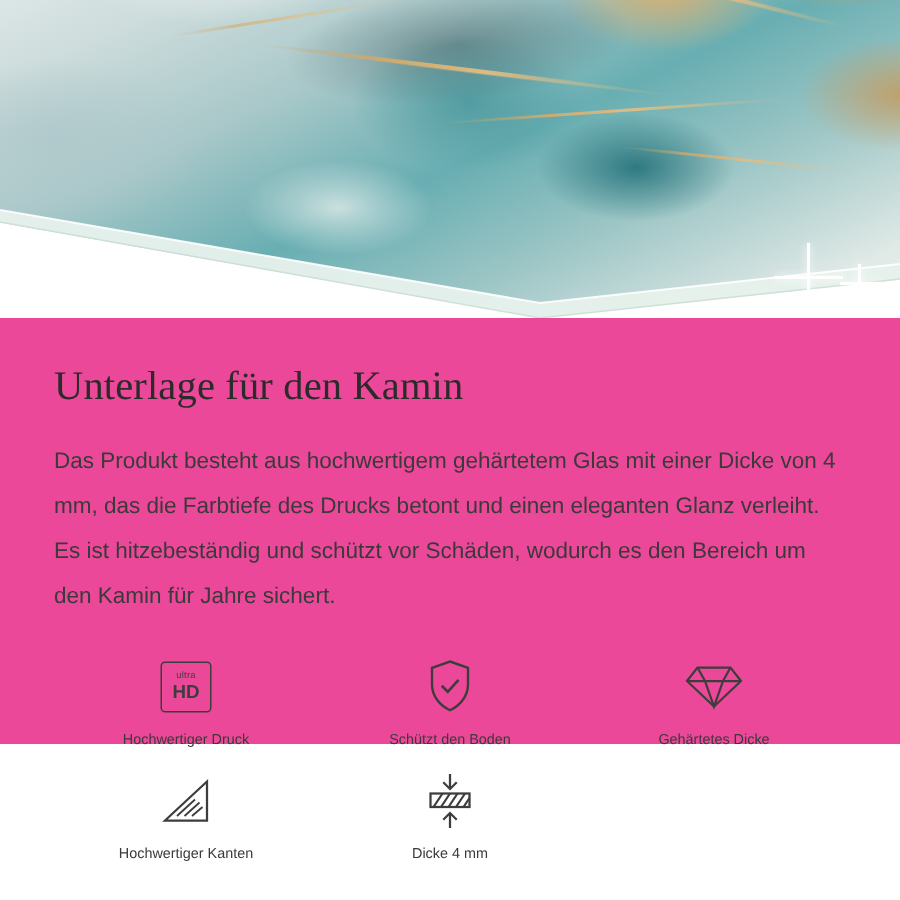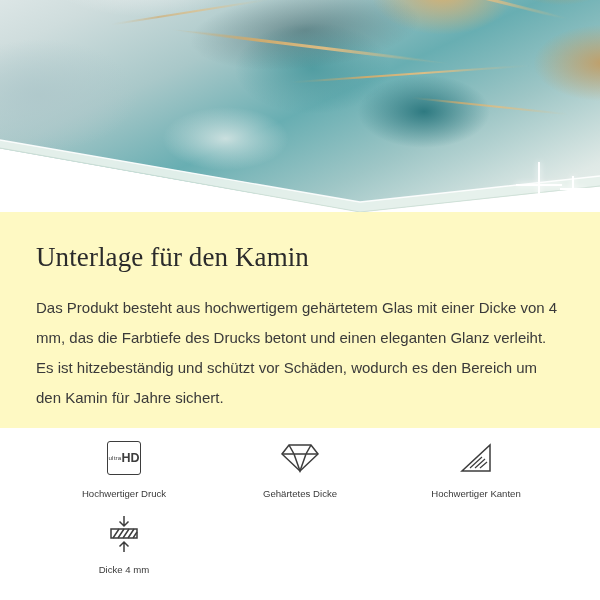--- a/index.html
+++ b/index.html
@@ -4,22 +4,22 @@
 <style>
   * { box-sizing: border-box; margin: 0; padding: 0; }
   html, body {
     width: 600px; height: 600px;
     background: #ffffff;
     font-family: "Liberation Sans", sans-serif;
     overflow: hidden;
   }
   .page {
     position: relative;
-    width: 600px; height: 428px;
-    background: #fef9c3;
+    width: 600px; height: 496px;
+    background: #ec4899;
   }
 
   
   .hero {
     position: relative;
     width: 600px;
     height: 212px;
     overflow: hidden;
     background: #ffffff;
   }
@@ -130,21 +130,21 @@
   .feature .cap {
     margin-top: 7px;
     font-size: 9.6px;
     color: #3a3a3a;
     text-align: center;
   }
   .hd-badge {
     width: 34px; height: 34px;
     border: 1.6px solid #3d3d3d;
     border-radius: 3px;
-    display: flex; flex-direction: row;
+    display: flex; flex-direction: column;
     align-items: center; justify-content: center;
     line-height: 1;
   }
   .hd-badge .u { font-size: 6.2px; letter-spacing: .2px; color: #3d3d3d; }
   .hd-badge .h { font-size: 12.5px; font-weight: 700; color: #3d3d3d; margin-top: 1px; }
 </style>
 </head>
 <body>
 
 <div class="page">
@@ -181,20 +181,29 @@
       <div class="feature">
         <div class="ico">
           <div class="hd-badge">
             <span class="u">ultra</span>
             <span class="h">HD</span>
           </div>
         </div>
         <div class="cap">Hochwertiger Druck</div>
       </div>
 
+      <div class="feature">
+        <div class="ico">
+          <svg width="34" height="40" viewBox="0 0 34 40" fill="none" stroke="#3d3d3d" stroke-width="1.6">
+            <path d="M17 3l12 4.2v11c0 8-5.3 14.2-12 17.3C10.3 32.4 5 26.2 5 18.2v-11L17 3z"></path>
+            <path d="M11.5 19.2l4 4 7.2-8" stroke-width="1.8"></path>
+          </svg>
+        </div>
+        <div class="cap">Schützt den Boden</div>
+      </div>
 
       <div class="feature">
         <div class="ico">
           <svg width="40" height="36" viewBox="0 0 40 36" fill="none" stroke="#3d3d3d" stroke-width="1.5">
             <path d="M9 5h22l7 9-18 17L2 14 9 5z"></path>
             <path d="M2 14h36M9 5l5 9-4 0M31 5l-5 9 4 0M14 14l6 17 6-17"></path>
           </svg>
         </div>
         <div class="cap">Gehärtetes Dicke</div>
       </div>

